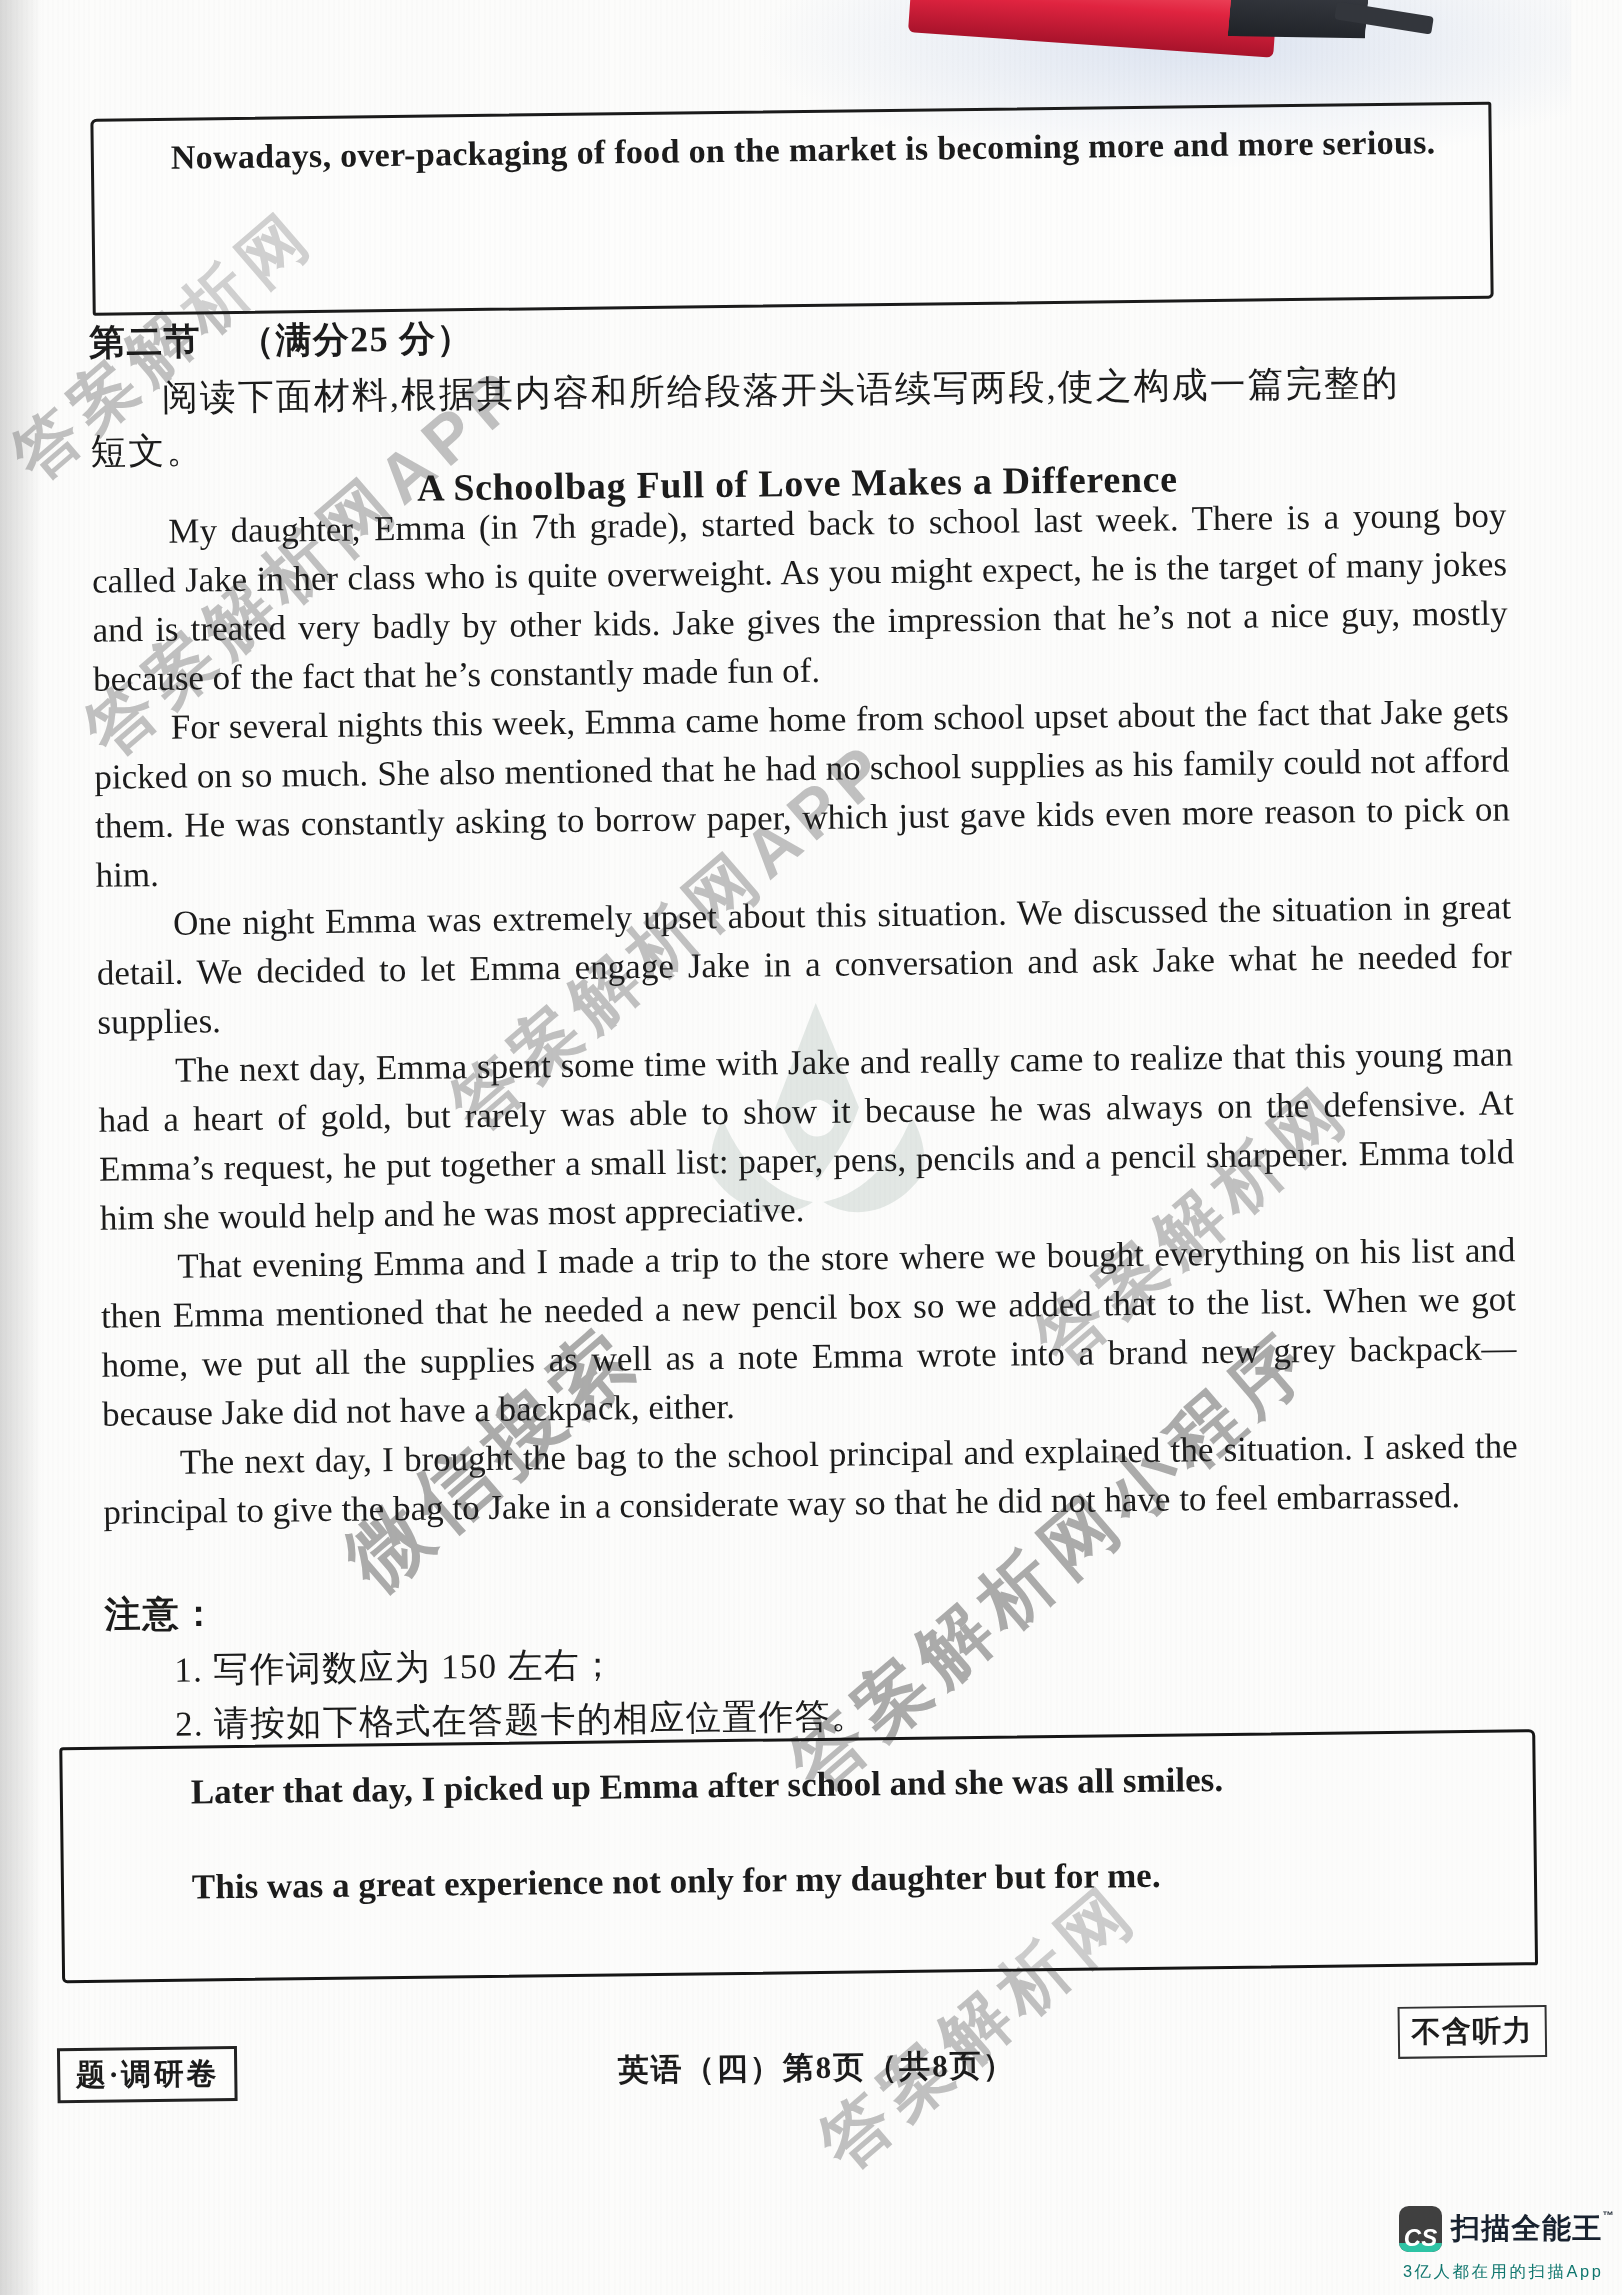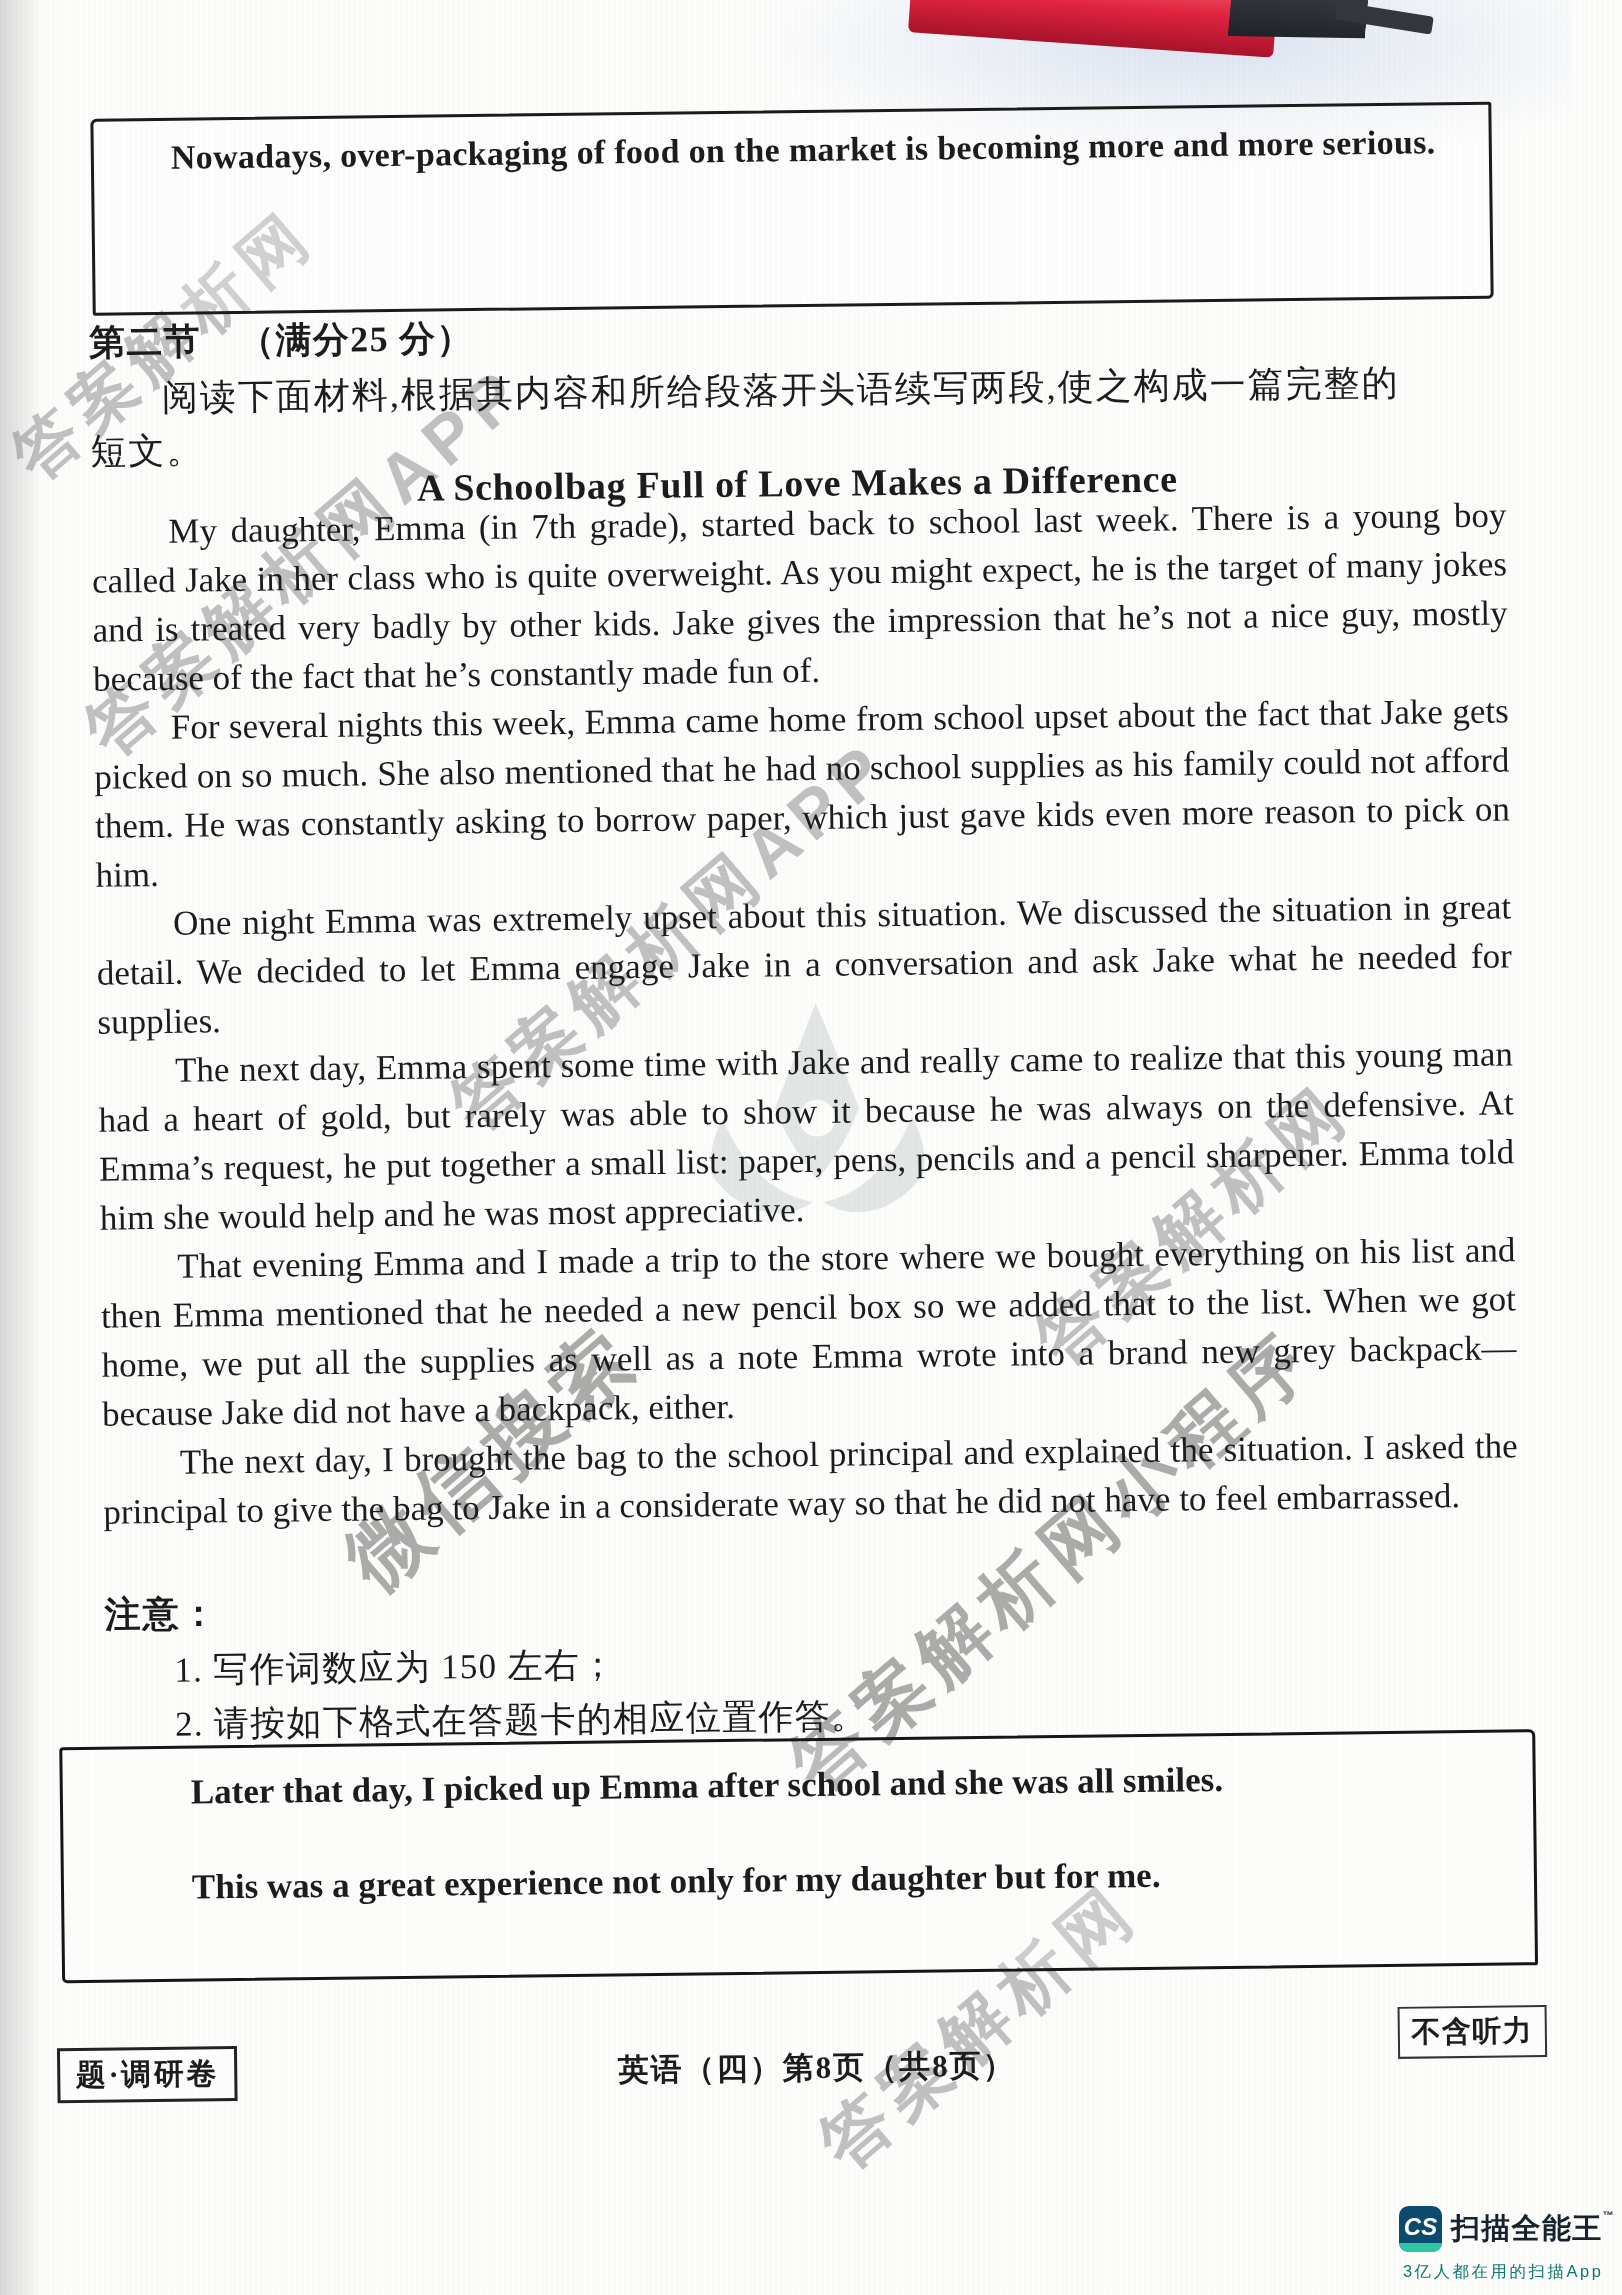--- a/index.html
+++ b/index.html
@@ -198,21 +198,21 @@
       <div class="box2-s1">Later that day, I picked up Emma after school and she was all smiles.</div>
       <div class="box2-s2">This was a great experience not only for my daughter but for me.</div>
     </div>
 
     <div class="footer-left">题·调研卷</div>
     <div class="footer-center">英语（四）第8页（共8页）</div>
     <div class="footer-right">不含听力</div>
   </div>
 
   <div class="cs-badge">
-    <div class="cs-icon" style="background: #0c4a6e;">
+    <div class="cs-icon" style="background: #404040; align-items: flex-end;">
       <span class="cs-icon-text">CS</span>
       <span class="cs-strip" style="background: rgb(46, 196, 165);"></span>
     </div>
     <div class="cs-brand">
       <span>扫描全能王</span><span class="cs-tm">™</span>
     </div>
     <div class="cs-tagline">3亿人都在用的扫描App</div>
   </div>
 
   <div class="grain"></div>

